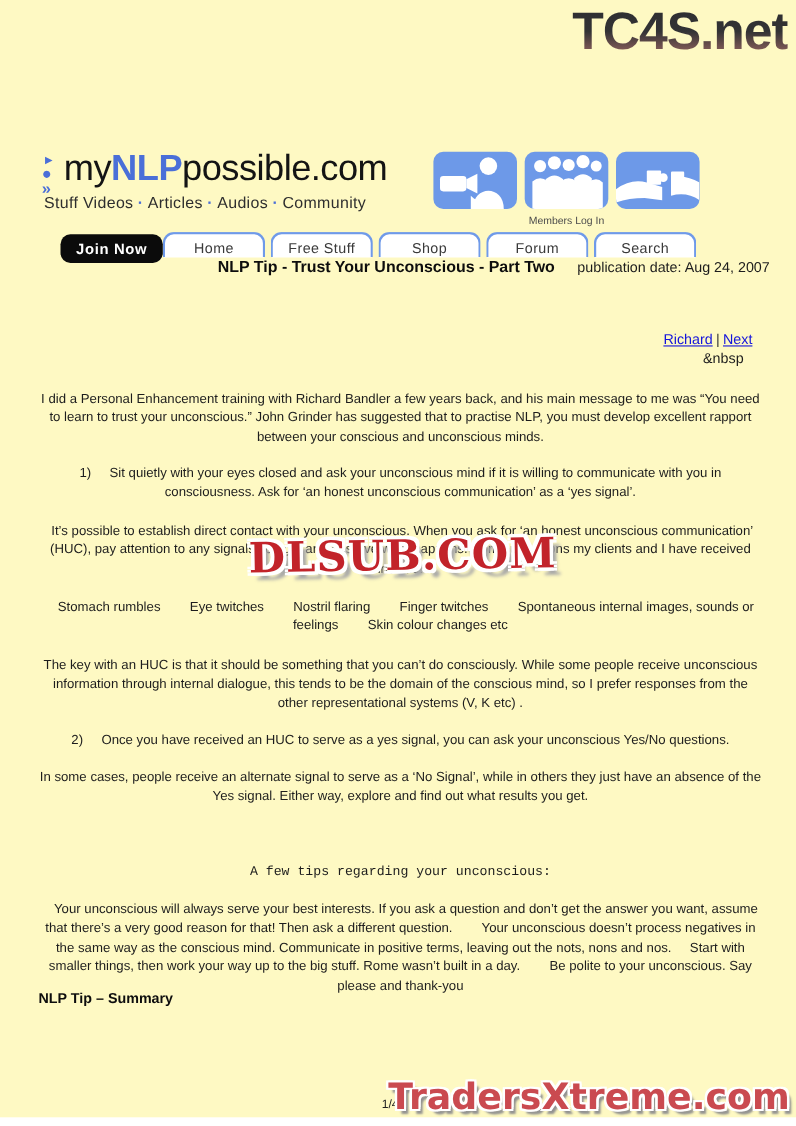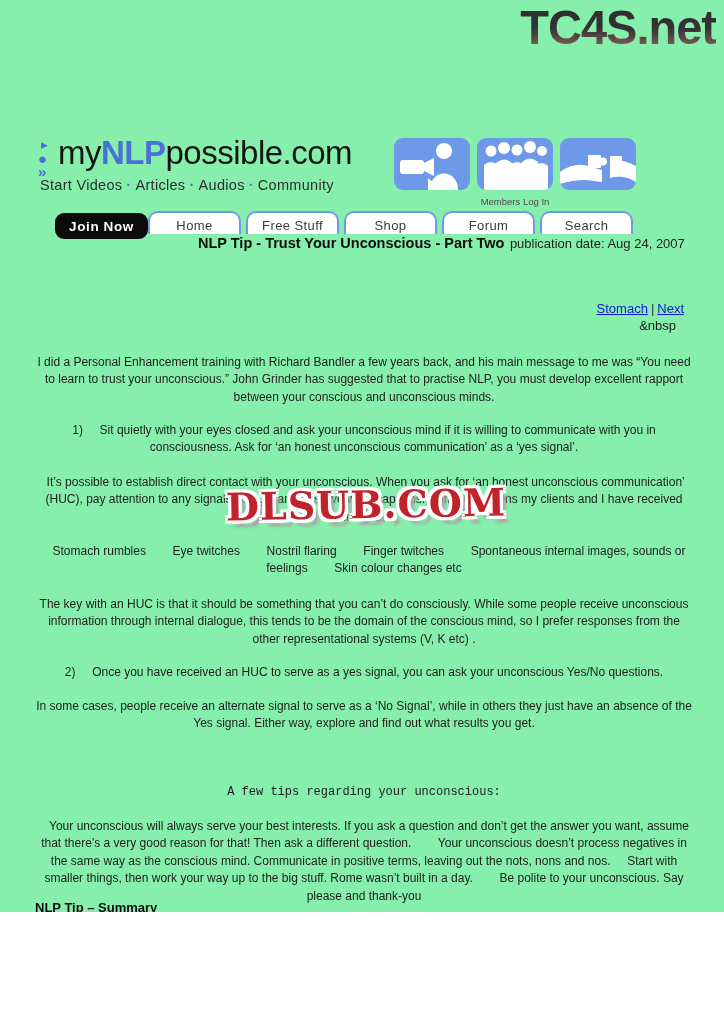--- a/index.html
+++ b/index.html
@@ -1,16 +1,16 @@
 <!DOCTYPE html>
 <html><head>
 <meta charset="utf-8">
 <style>
   html,body{margin:0;padding:0;background:#ffffff;}
-  .page{position:relative;width:724px;height:912px;background:#86efac;overflow:hidden;
+  .page{position:relative;width:724px;height:1016px;background:#fef9c3;overflow:hidden;
         font-family:"Liberation Sans",sans-serif;color:#1d1d1d;}
 
   
   .tc4s{position:absolute;top:0px;right:8px;font-size:47px;font-weight:700;letter-spacing:-1px;
         font-family:"Liberation Sans",sans-serif;
         background:linear-gradient(180deg,#2d2d2f 0%,#333335 52%,#8d605c 88%,#a27b74 100%);
         -webkit-background-clip:text;background-clip:text;color:transparent;
         transform:scaleY(1.02);}
 
   
@@ -37,21 +37,21 @@
         border-radius:9px;color:#fff;font-weight:700;font-size:13.5px;letter-spacing:.6px;
         display:flex;align-items:center;justify-content:center;}
   .tabs{position:absolute;left:148px;top:211px;display:flex;gap:5px;}
   .tab{width:89px;height:20px;border:2px solid #6f9ae9;border-bottom:none;
        border-radius:10px 10px 0 0;background:#fff;color:#3a3a3a;font-size:13px;
        letter-spacing:.4px;display:flex;align-items:flex-end;justify-content:center;padding-bottom:1px;}
 
   
   .title-row{position:absolute;left:198px;top:234px;white-space:nowrap;}
   .title-row .t{font-size:14.5px;font-weight:700;color:#0d0d0d;}
-  .title-row .d{font-size:13px;color:#1d1d1d;margin-left:1px;}
+  .title-row .d{font-size:13px;color:#1d1d1d;margin-left:16px;}
   .pager{position:absolute;right:40px;top:300px;text-align:right;font-size:13px;line-height:17px;}
   .pager a{color:#1414dc;text-decoration:underline;cursor:pointer;}
   .pager .sep{color:#333;margin:0 3px;text-decoration:none;}
   .pager .nbsp{display:block;color:#1d1d1d;margin-right:8px;}
 
   
   .para{position:absolute;left:35px;width:658px;font-size:12px;line-height:17.4px;
         color:#1d1d1d;white-space:pre-wrap;text-align:center;}
   .pp0{top:354px;} .pp1{top:422px;} .pp2{top:474px;} .pp3{top:543px;} .pp4{top:596px;}
   .pp5{top:664px;} .pp6{top:698px;} .pp7{top:784px;font-family:Liberation Mono, monospace;} .pp8{top:818px;}
@@ -78,21 +78,21 @@
 <div class="page">
 
   <div class="tc4s">TC4S.net</div>
 
   <div class="logo-icon">
     <span class="li-play">▶</span>
     <span class="li-dot">●</span>
     <span class="li-ff">»</span>
   </div>
   <div class="logo-text"><span>my</span><span class="nlp">NLP</span><span>possible.com</span></div>
-  <div class="tagline"><span>Start Videos</span><span class="dot">·</span><span>Articles</span><span class="dot">·</span><span>Audios</span><span class="dot">·</span><span>Community</span></div>
+  <div class="tagline"><span>Stuff Videos</span><span class="dot">·</span><span>Articles</span><span class="dot">·</span><span>Audios</span><span class="dot">·</span><span>Community</span></div>
 
   <div class="tiles">
     <div class="tile">
       <svg viewBox="0 0 76 52" fill="#fff">
         <circle cx="50" cy="13" r="8"></circle>
         <path d="M36 52 C36 30 64 30 64 52 Z"></path>
         <rect x="6" y="22" width="24" height="14" rx="3"></rect>
         <path d="M30 25 L40 20 L40 38 L30 33 Z"></path>
         <path d="M34 40 C40 46 46 46 50 44 L50 52 L34 52 Z"></path>
       </svg>
@@ -132,21 +132,21 @@
     <div class="tab">Search</div>
   </div>
 
   <div class="title-row">
     <span class="t">NLP Tip - Trust Your Unconscious - Part Two</span>
     <span class="d">publication date: Aug 24, 2007</span>
   </div>
 
   <div class="pager">
     <span>
-      <a>Stomach</a><span class="sep">|</span><a>Next</a>
+      <a>Richard</a><span class="sep">|</span><a>Next</a>
     </span>
     <span class="nbsp">&amp;nbsp</span>
   </div>
 
   <div class="para pp0">I did a Personal Enhancement training with Richard Bandler a few years back, and his main message to me was “You need to learn to trust your unconscious.” John Grinder has suggested that to practise NLP, you must develop excellent rapport between your conscious and unconscious minds.</div>
   <div class="para pp1">1)     Sit quietly with your eyes closed and ask your unconscious mind if it is willing to communicate with you in consciousness. Ask for ‘an honest unconscious communication’ as a ‘yes signal’.</div>
   <div class="para pp2"> It’s possible to establish direct contact with your unconscious. When you ask for ‘an honest unconscious communication’ (HUC), pay attention to any signals you get and observe what happens. Communications my clients and I have received include:</div>
   <div class="para pp3">   Stomach rumbles        Eye twitches        Nostril flaring        Finger twitches        Spontaneous internal images, sounds or feelings        Skin colour changes etc</div>
   <div class="para pp4">The key with an HUC is that it should be something that you can’t do consciously. While some people receive unconscious information through internal dialogue, this tends to be the domain of the conscious mind, so I prefer responses from the other representational systems (V, K etc) .</div>
   <div class="para pp5">2)     Once you have received an HUC to serve as a yes signal, you can ask your unconscious Yes/No questions.</div>

